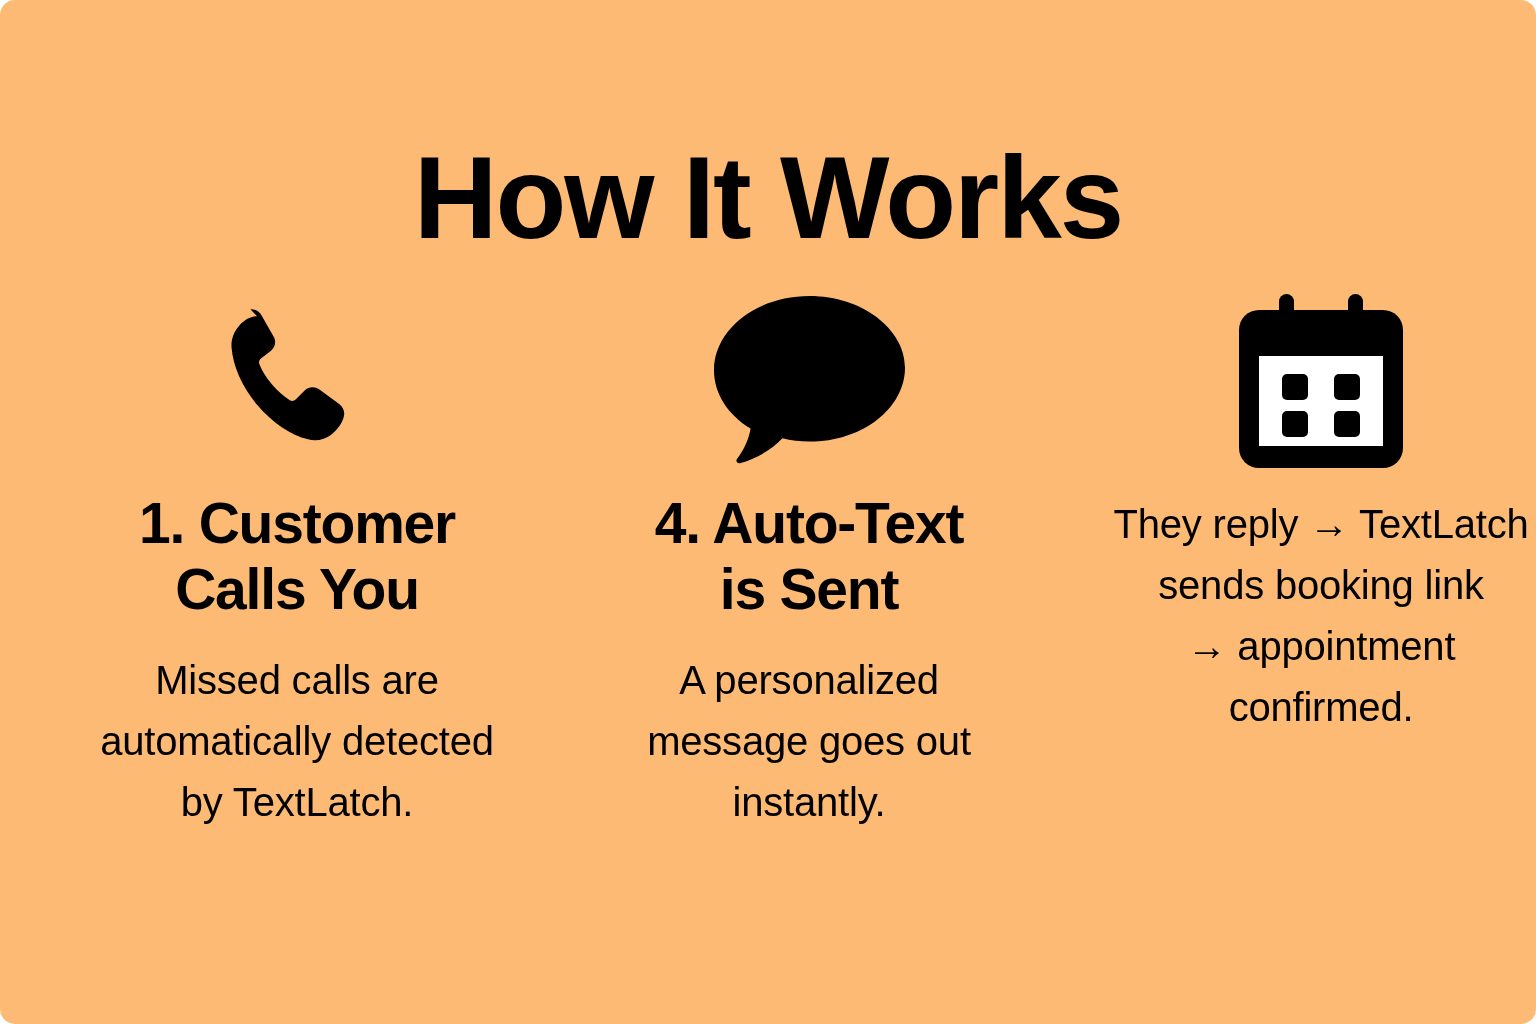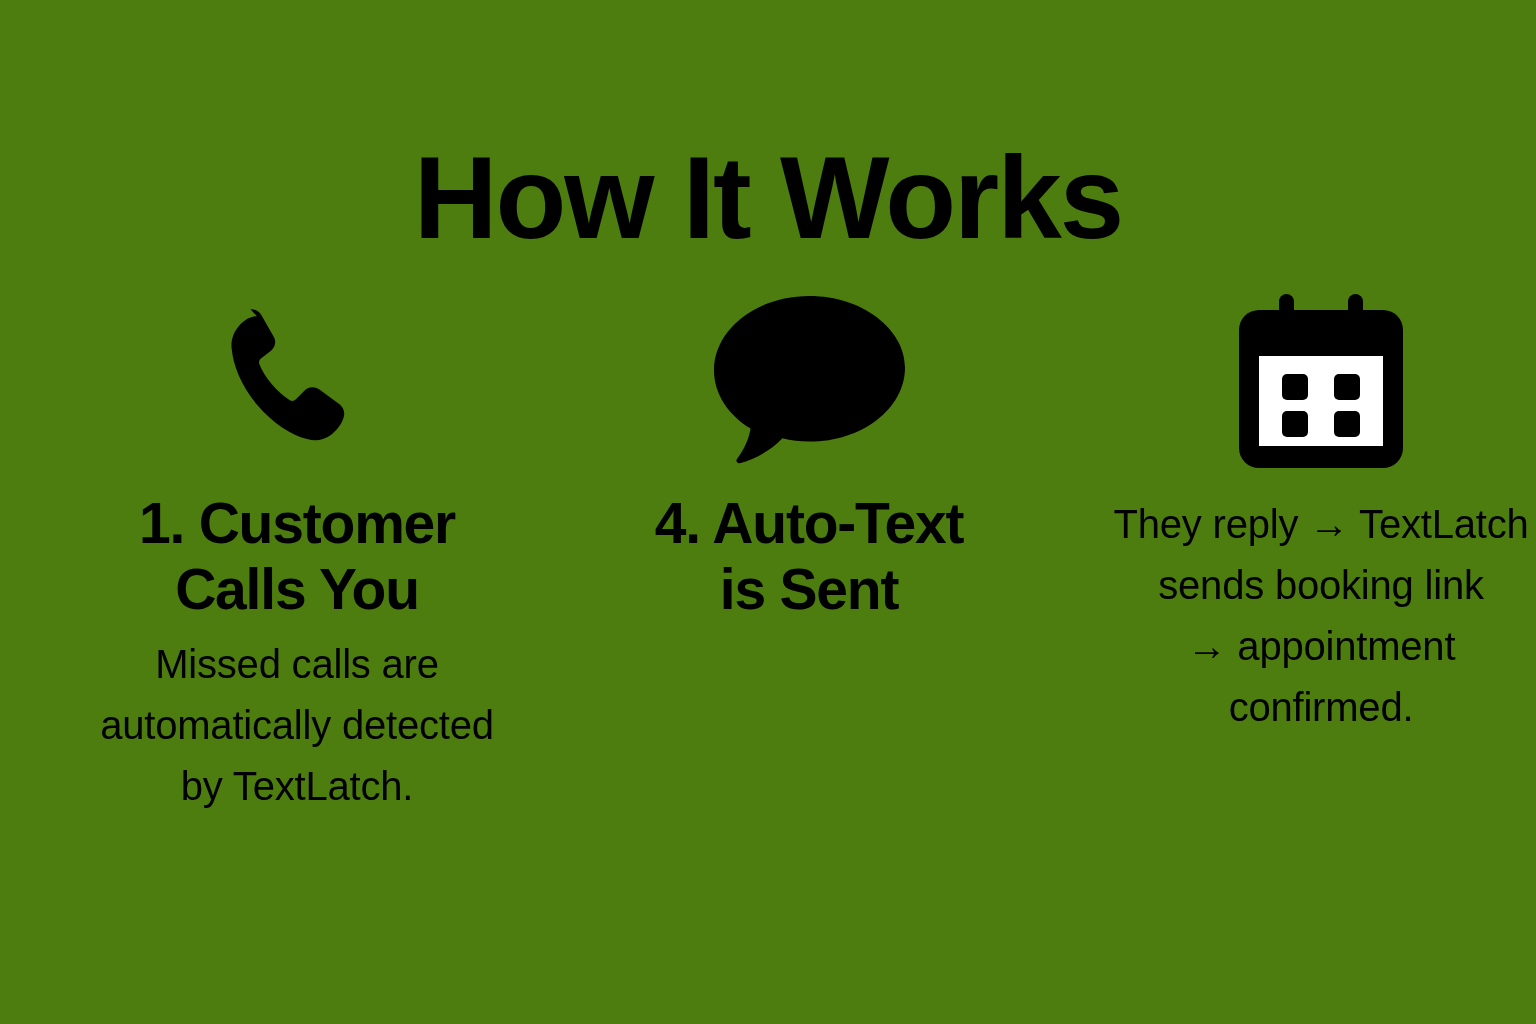--- a/index.html
+++ b/index.html
@@ -12,21 +12,22 @@
     height: 1024px;
     background: #ffffff;
     font-family: "Liberation Sans", sans-serif;
     color: #000000;
     overflow: hidden;
   }
   .page {
     position: relative;
     width: 1536px;
     height: 1024px;
-    background: #4d7c0f;
+    background: #fdba74;
+    border-radius: 15px;
   }
 
   
   .page-title {
     position: absolute;
     top: 62px;
     left: 0;
     width: 1536px;
     text-align: center;
     font-size: 116px;
@@ -75,21 +76,21 @@
     font-weight: 700;
     line-height: 66px;
     letter-spacing: -1.2px;
     text-align: center;
     color: #000000;
     white-space: pre-line;
   }
 
   
   .step-body {
-    margin-top: 12px;
+    margin-top: 28px;
     font-size: 40px;
     font-weight: 400;
     line-height: 61px;
     letter-spacing: -0.2px;
     text-align: center;
     color: #000000;
     white-space: pre-line;
   }
   .step.tight .step-body {
     margin-top: 14px;
@@ -137,20 +138,23 @@
                    c-1.6 9.8-6.2 21.0-13.6 30.3
                    c-1.6 2.0 0.2 4.9 2.7 4.3
                    c16.0-3.9 32.5-13.9 42.7-24.9
                    c8.6 2.1 17.7 3.3 27.1 3.3
                    c52.7 0 95.5-33.3 95.5-74.2
                    C193 35.2 150.2 2 97.5 2z"></path>
         </svg>
       </div>
       <div class="step-heading">4. Auto-Text
 is Sent</div>
+      <div class="step-body">A personalized
+message goes out
+instantly.</div>
     </div>
 
     <div class="step tight">
       <div class="icon-wrap">
         <svg width="168" height="176" viewBox="0 0 168 176" aria-hidden="true">
 
           <rect x="42" y="2" width="15" height="34" rx="7.5"></rect>
           <rect x="111" y="2" width="15" height="34" rx="7.5"></rect>
 
           <path d="M22 18h124a20 20 0 0 1 20 20v118a20 20 0 0 1-20 20H22a20 20 0 0 1-20-20V38a20 20 0 0 1 20-20z"></path>

